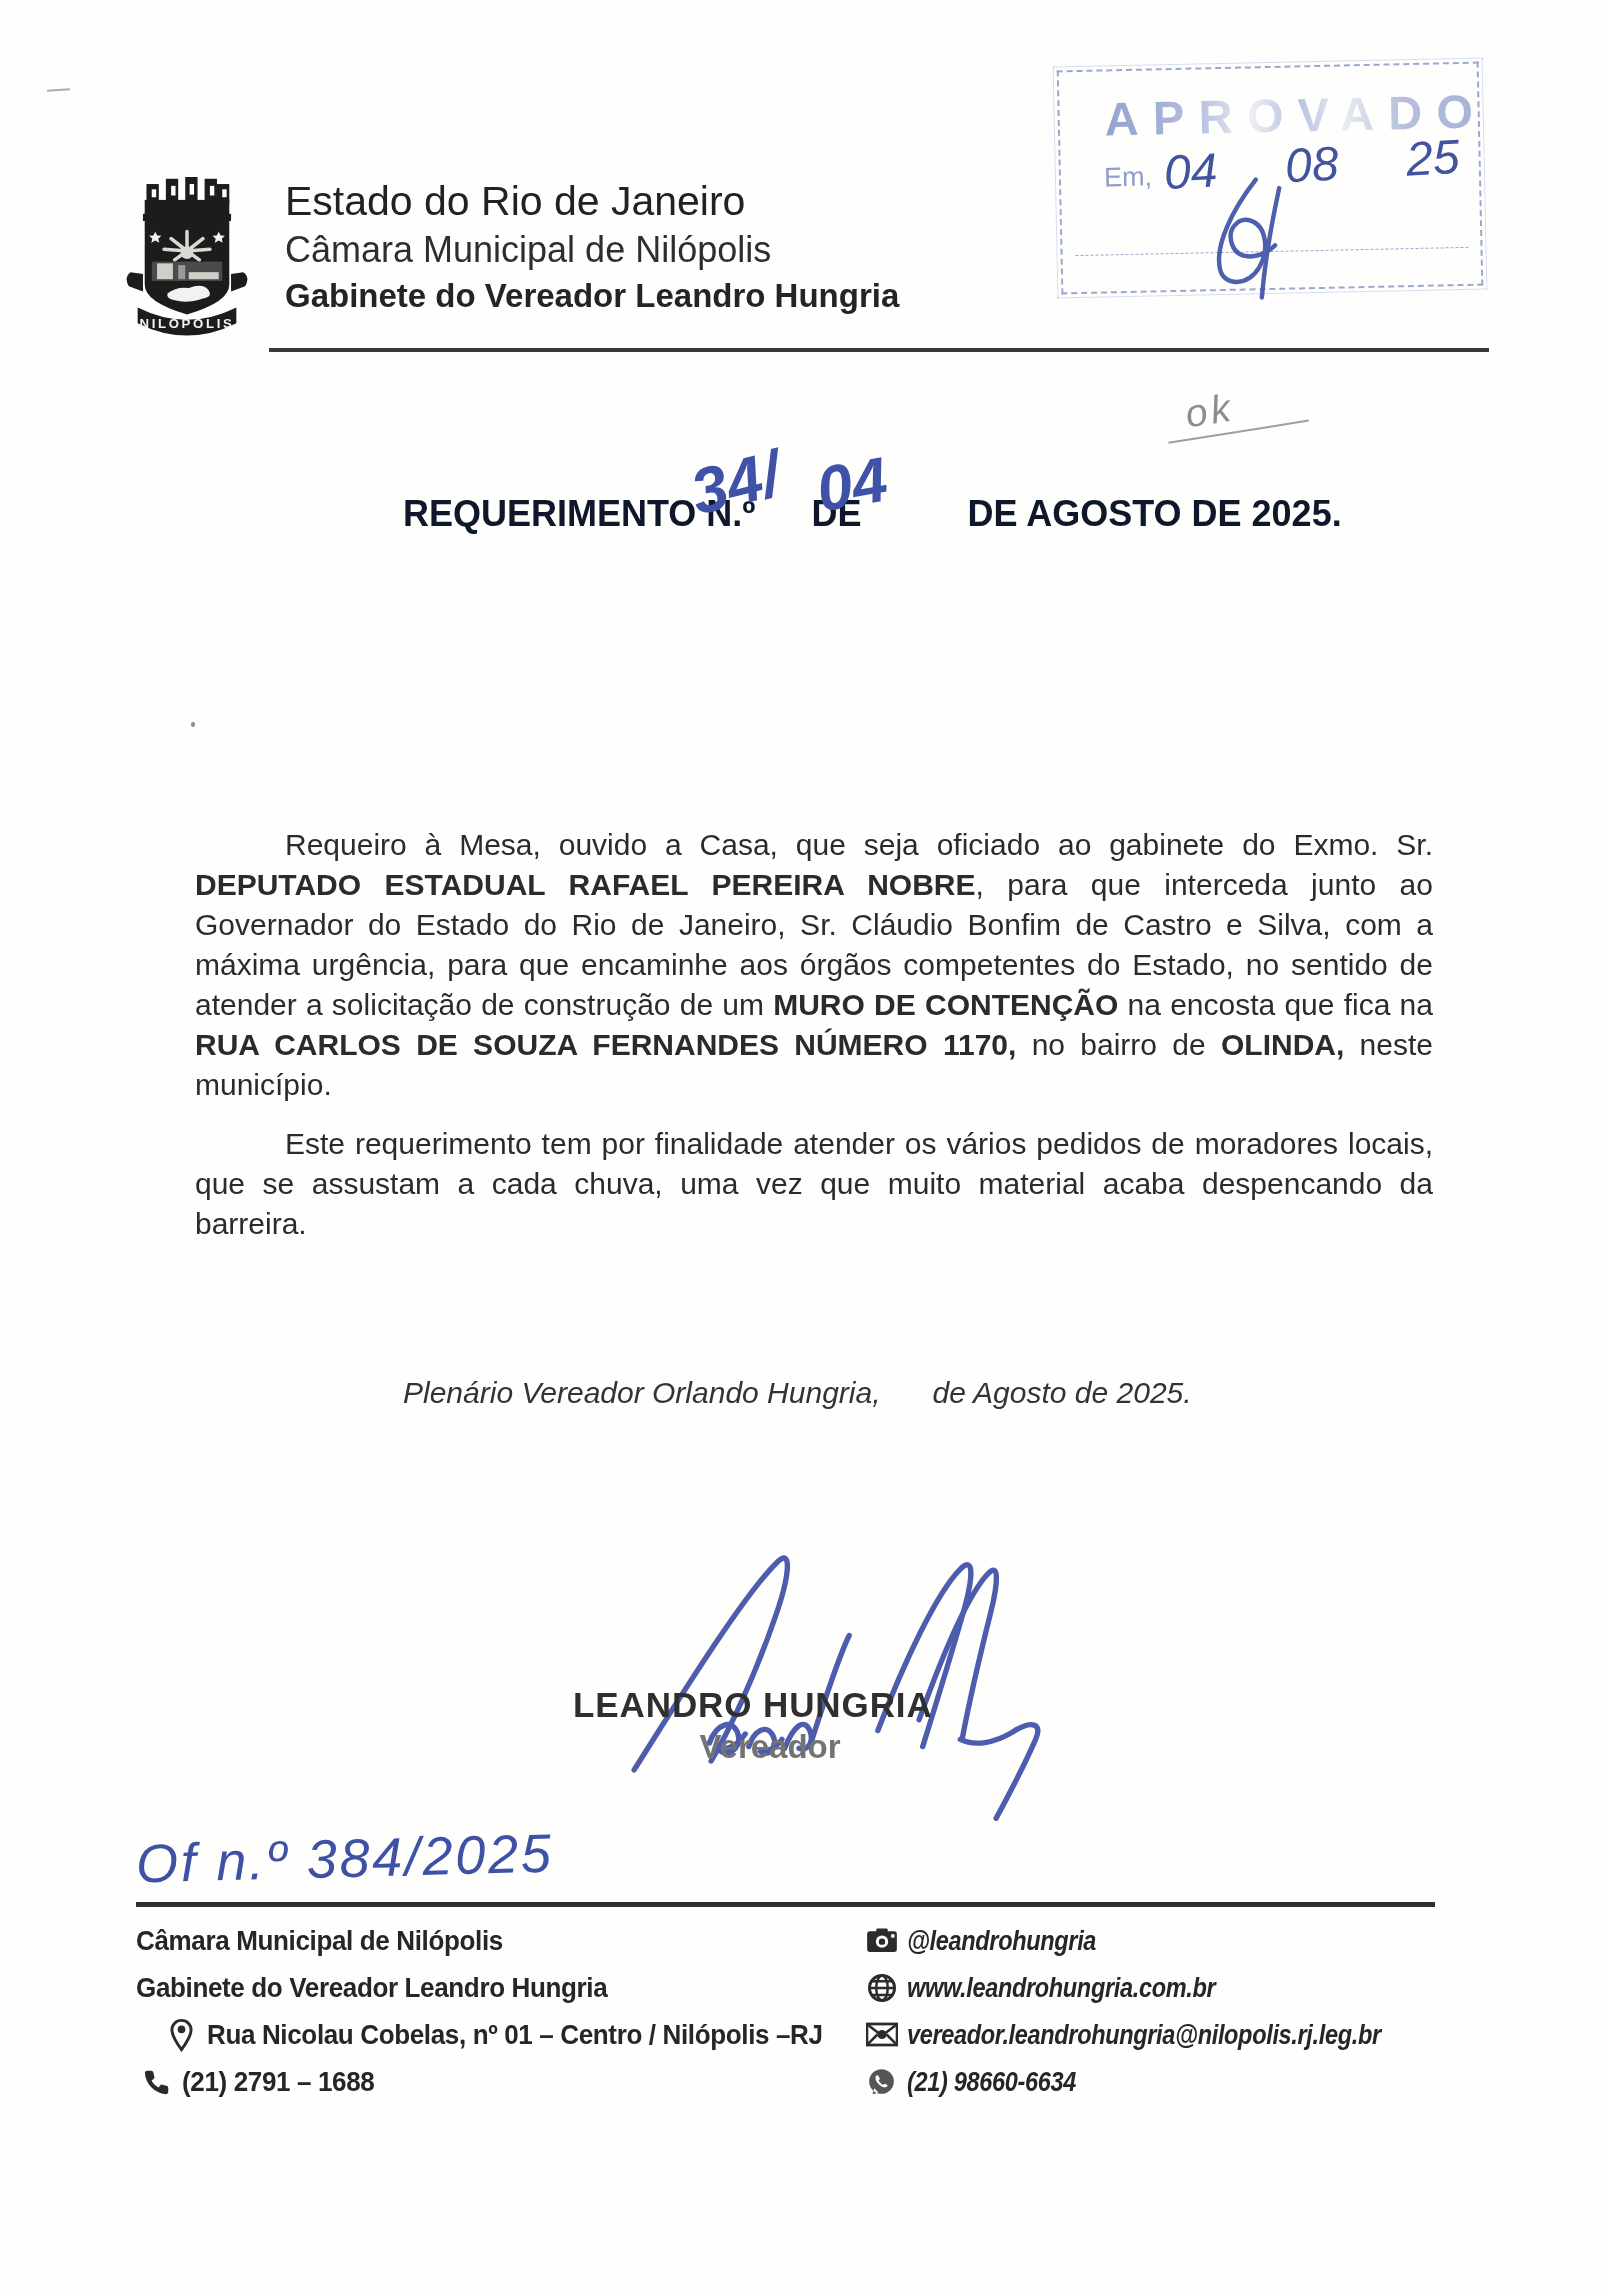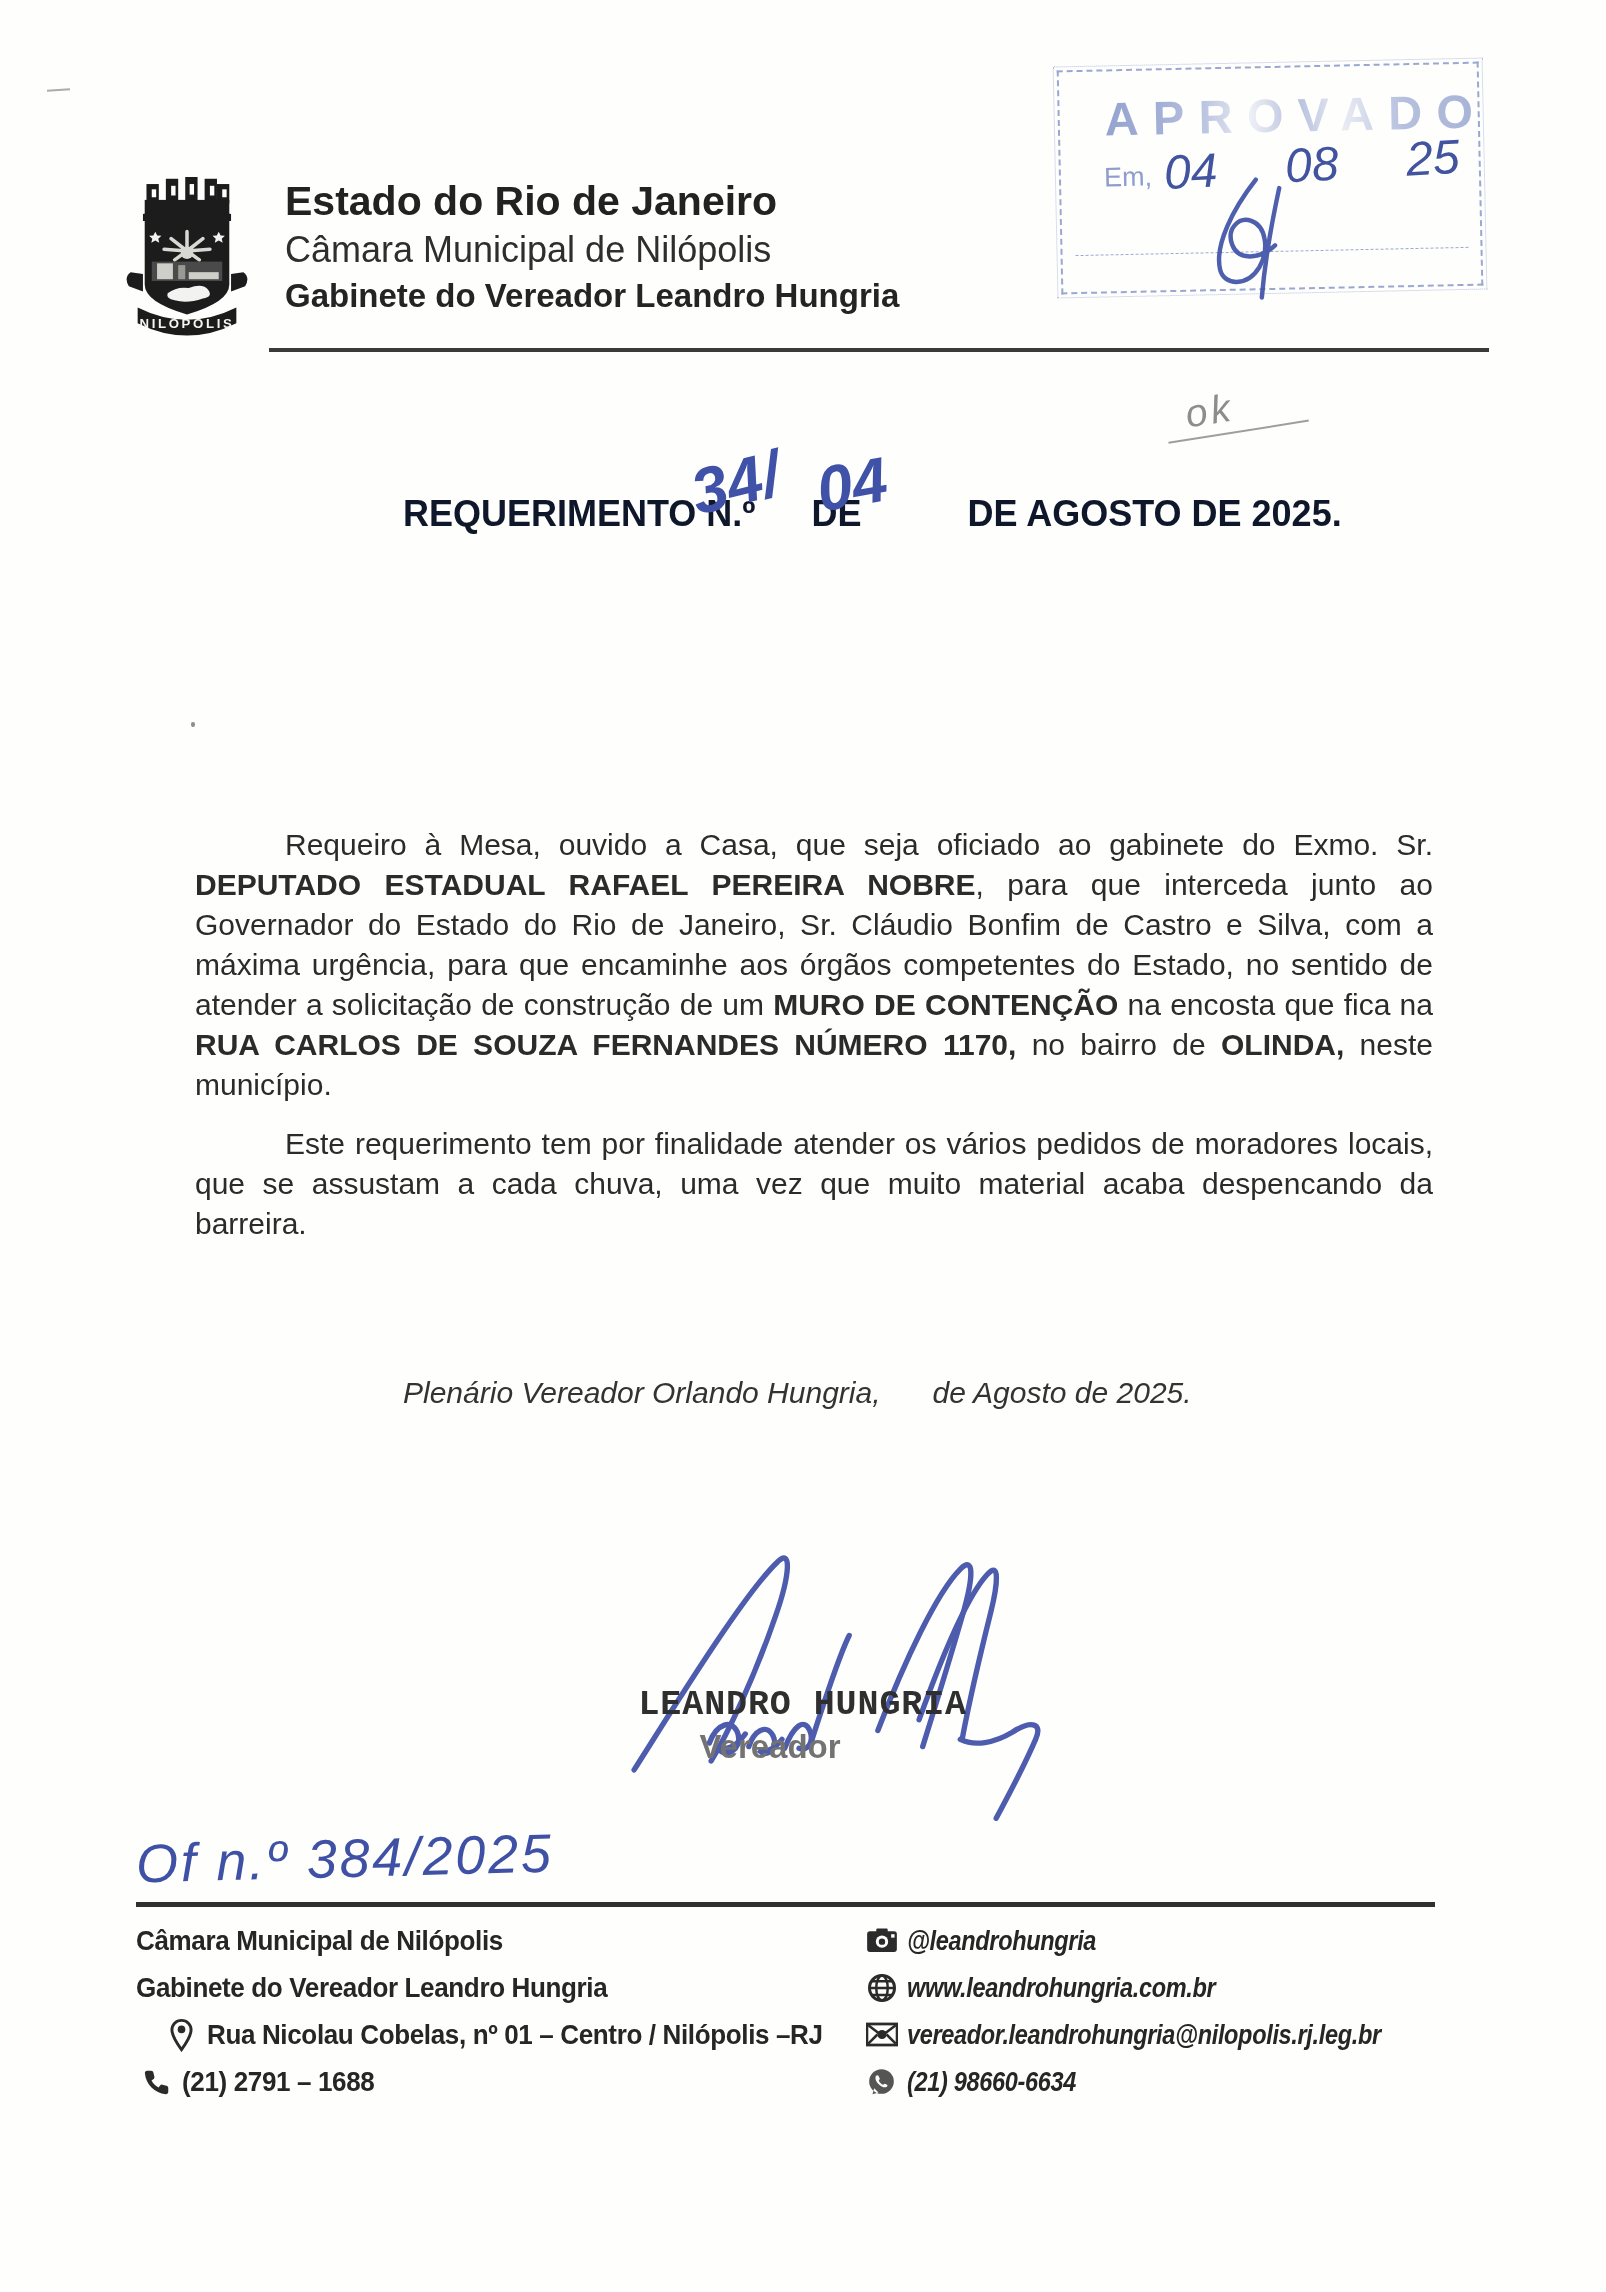--- a/index.html
+++ b/index.html
@@ -5,21 +5,21 @@
   html,body{margin:0;padding:0;}
   body{
     width:1607px;height:2293px;position:relative;background:#fefefd;
     font-family:"Liberation Sans", sans-serif;color:#2b2b2b;overflow:hidden;
   }
   .abs{position:absolute;}
 
   
   .crest{left:125px;top:177px;width:124px;height:163px;}
   .hdr-text{left:285px;top:179px;width:985px;line-height:1.12;}
-  .hdr-l1{font-size:41px;font-weight:bold;color:#222;letter-spacing:0px;}
+  .hdr-l1{font-size:41px;font-weight:normal;color:#222;letter-spacing:0px;}
   .hdr-l2{font-size:36px;font-weight:normal;color:#2e2e2e;margin-top:5.4px;}
   .hdr-l3{font-size:33px;font-weight:bold;color:#242424;margin-top:7.2px;}
   .hdr-rule{left:269px;top:348px;width:1220px;height:3.6px;background:#3a3a3a;}
 
   
   .stamp{
     left:1059px;top:66px;width:418px;height:220px;
     transform:rotate(-1.2deg);
     border:2.7px dashed #9aa8d0;outline:0.9px dotted #b4bfdd;outline-offset:3.6px;
   }
@@ -59,22 +59,22 @@
   .bodyp{left:195px;width:1238px;font-size:30px;line-height:40px;
     text-align:justify;text-indent:90px;color:#2b2b2b;}
   .p1{top:795px;}
   .p2{top:1094px;}
   .b{font-weight:bold;}
 
   
   .plenary{left:403px;top:1376px;font-size:30px;font-style:italic;color:#333;white-space:nowrap;text-align:right;}
   .plenary-gap{display:inline-block;width:52px;}
   .sig-svg{left:609px;top:1535px;overflow:visible;}
-  .sig-name{left:573px;top:1685px;width:394px;text-align:right;
-    font-size:35px;font-weight:bold;color:#2f2f2f;letter-spacing:0.9px;font-family:Liberation Mono, monospace;}
+  .sig-name{left:573px;top:1685px;width:394px;text-align:left;
+    font-size:35px;font-weight:bold;color:#2f2f2f;letter-spacing:0.9px;}
   .sig-role{left:573px;top:1728px;width:394px;text-align:center;
     font-size:33px;font-weight:bold;color:#737373;}
 
   
   .oficio{left:136px;top:1827px;font-size:54px;font-style:italic;color:#3f51a5;
     transform:rotate(-1.5deg);letter-spacing:2.7px;}
   .foot-rule{left:136px;top:1902px;width:1299px;height:4.5px;background:#303030;}
   .footer{left:136px;top:1917px;width:1299px;font-weight:bold;color:#262626;}
   .fcol-l{position:absolute;left:0;top:0;width:725px;}
   .fcol-r{position:absolute;left:725px;top:0;width:573px;font-style:italic;}

